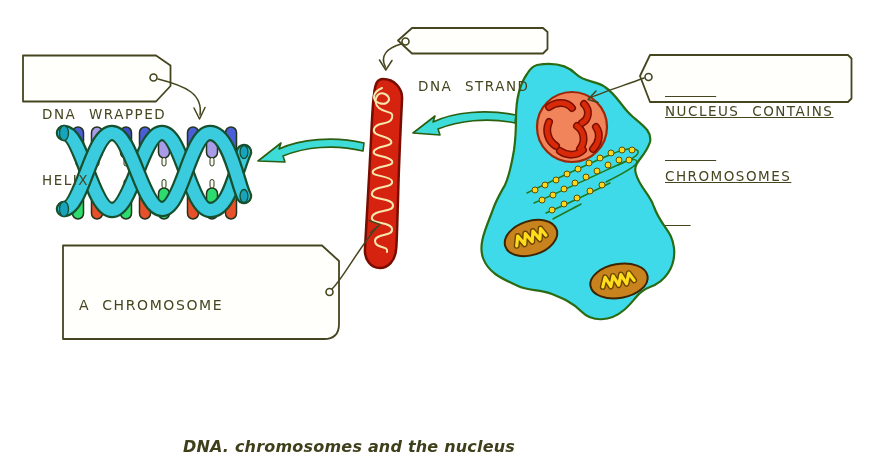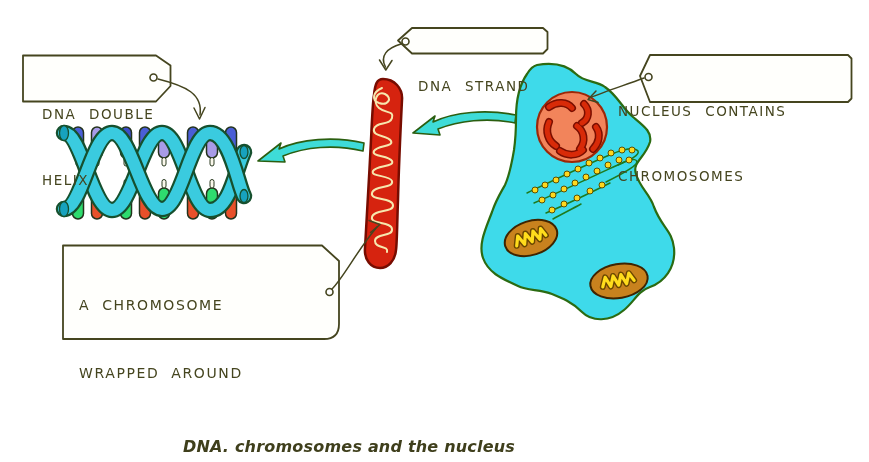--- a/index.html
+++ b/index.html
@@ -234,34 +234,33 @@
       <path d="M 401,44 C 387,48 379.5,56 385.5,67"></path>
       <path d="M 379.5,60 L 385.8,70 L 392,60.5"></path>
       <path d="M 644,78 C 622,86 604,92 589,98"></path>
       <path d="M 596,91 L 588,99.5 L 598,102.5"></path>
       <path d="M 332,289 C 344,277 358,249 377,227"></path>
       <path d="M 369,220.5 L 380,224.5 L 370.5,232.5"></path>
     </g>
   </svg>
 
   <div class="tagtext" style="left:42px; top:59px;">
-    <div>DNA DOUBLE</div>
+    <div>DNA WRAPPED</div>
     <div>HELIX</div>
   </div>
 
   <div class="tagtext" style="left:418px; top:31px;text-align:center;">
     <div>DNA STRAND</div>
   </div>
 
-  <div class="tagtext" style="left:618px; top:58px; line-height:21.5px;">
+  <div class="tagtext" style="left:665px; top:58px; line-height:21.5px;text-decoration:underline;">
     <div>NUCLEUS CONTAINS</div>
     <div>CHROMOSOMES</div>
   </div>
 
   <div class="boxtext" style="left:79px; top:249px;">
     <div>A CHROMOSOME</div>
-    <div>WRAPPED AROUND</div>
     
   </div>
 
   <div class="caption">DNA. chromosomes and the nucleus</div>
 
 </div>
 
 </body></html>

